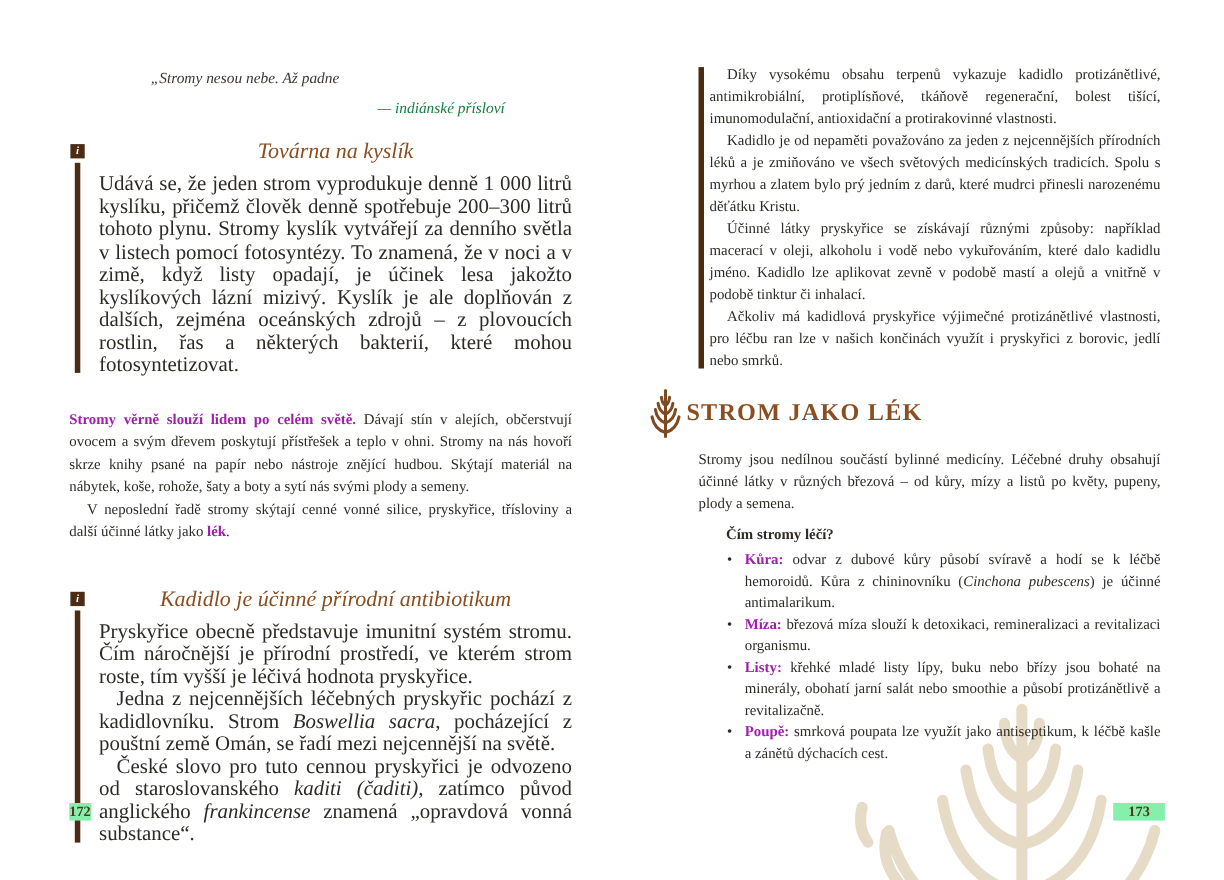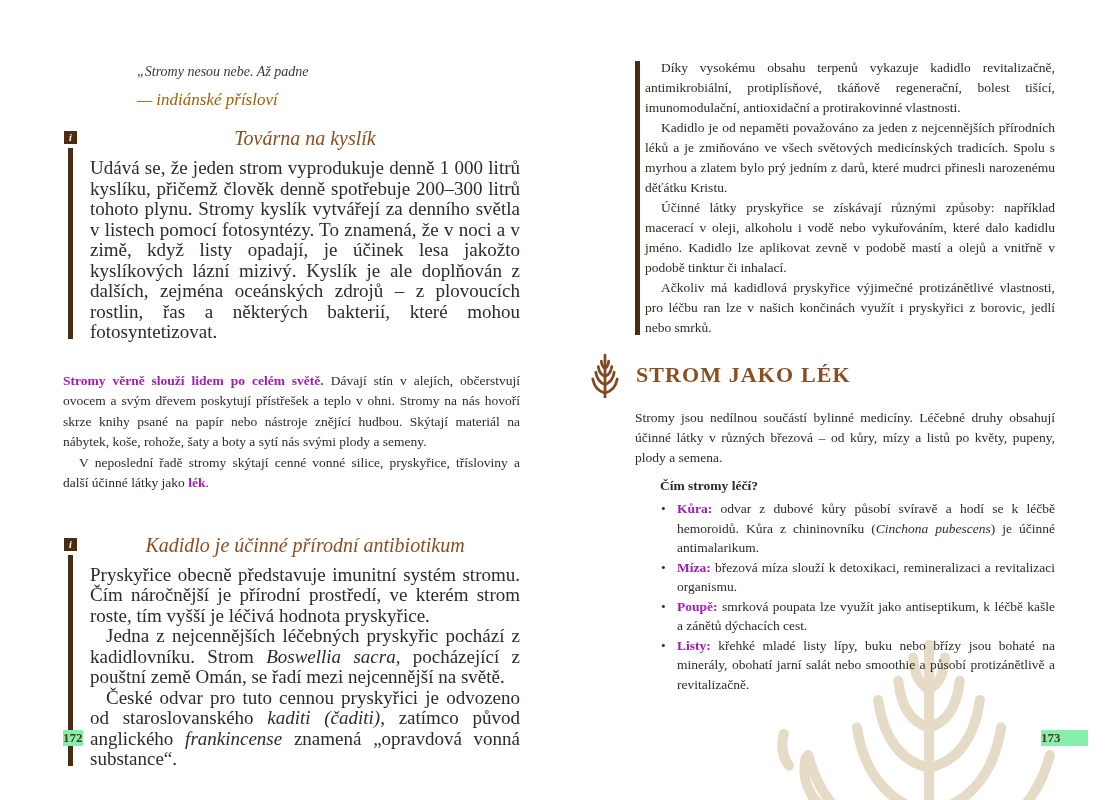--- a/index.html
+++ b/index.html
@@ -9,21 +9,21 @@
     background: #ffffff;
     font-family: "Liberation Serif", "DejaVu Serif", serif;
     color: #2e2a25;
   }
 
   #left-col  { position: absolute; left: 63px;  top: 60px; width: 457px; z-index: 1; }
   #right-col { position: absolute; left: 635px; top: 58px; width: 420px; z-index: 1; }
 
   
   .quote { margin-left: 74px; width: 322px; font-style: italic; font-size: 14px; line-height: 23px; color: #3c3731; }
-  .quote-attr { margin-top: 5px; text-align: left; color: #a16207; font-size: 17px; }
+  .quote-attr { margin-top: 5px; text-align: right; color: #15803d; font-size: 14px; }
 
   
   .section { position: relative; padding-left: 27px; }
   .sec1 { margin-top: 16px; }
   .sec2 { margin-top: 40px; }
   .marker {
     position: absolute; left: 1px; top: 4px; width: 13px; height: 13px;
     background: #4b2c13; color: #fff; font-size: 10px; line-height: 13px;
     text-align: center; font-style: italic; font-weight: bold;
   }
@@ -34,35 +34,35 @@
 
   .bodyblock { margin-top: 28px; }
   .bodyblock p { margin: 0; font-size: 13.5px; line-height: 20.5px; text-align: justify; }
 
   
   .cont { position: relative; padding-left: 10px; font-size: 13.5px; line-height: 20px; text-align: justify; }
   .cont p { margin: 0; text-indent: 16px; }
   .vbar { position: absolute; left: 0; top: 3px; bottom: 3px; width: 5px; background: #4b2c13; }
 
   
-  #chapter-head { display: flex; align-items: center; gap: 12px; margin: 14px 0 0 -49px; }
+  #chapter-head { display: flex; align-items: center; gap: 0; margin: 14px 0 0 -49px; }
   .chapter-title { font-size: 22px; font-weight: bold; color: #8a4e20; letter-spacing: 1.1px; }
   .chintro { margin: 10px 0 0; font-size: 13.5px; line-height: 20px; text-align: justify; }
   .question { margin: 8px 0 0 25px; font-size: 13.5px; font-weight: bold; line-height: 20px; }
 
   ul.bullets { margin: 3px 0 0 23px; padding: 0; list-style: none; width: 397px; }
   ul.bullets li { position: relative; padding-left: 19px; font-size: 13.5px; line-height: 19.5px; text-align: justify; }
   ul.bullets li::before { content: "\2022"; position: absolute; left: 3px; color: #2e2a25; }
 
   em { font-style: italic; }
   b { font-weight: bold; color: #a21caf; }
 
   .pagenum { position: absolute; top: 730px; font-size: 13px; font-weight: bold; color: #53361c; z-index: 3; background: #86efac; }
   #pn-left  { left: 63px; }
-  #pn-right { left: 1041px; width: 47px; text-align: left; }
+  #pn-right { left: 1012px; width: 47px; text-align: center; }
 
   #watermark { position: absolute; left: 770px; top: 630px; z-index: 0; }
 </style>
 </head>
 <body>
 
 <svg id="watermark" width="318" height="176" viewBox="0 0 300 166" aria-hidden="true">
   <g stroke="#e6dbc6" stroke-width="9.5" fill="none" stroke-linecap="round">
     <path d="M150 230 L150 14"></path>
     <path d="M150 215 C105 208 52 180 36 118"></path>
@@ -98,30 +98,30 @@
     <p><b>Stromy věrně slouží lidem po celém světě.</b><span> Dávají stín v alejích, občerstvují ovocem a svým dřevem poskytují přístřešek a teplo v ohni. Stromy na nás hovoří skrze knihy psané na papír nebo nástroje znějící hudbou. Skýtají materiál na nábytek, koše, rohože, šaty a boty a sytí nás svými plody a semeny.</span></p>
     <p class="ind"><span>V neposlední řadě stromy skýtají cenné vonné silice, pryskyřice, třísloviny a další účinné látky jako </span><b>lék</b><span>.</span></p>
   </div>
 
   <div class="section sec2">
     <span class="marker">i</span>
     <span class="sbar"></span>
     <h2>Kadidlo je účinné přírodní antibiotikum</h2>
     <p>Pryskyřice obecně představuje imunitní systém stromu. Čím náročnější je přírodní prostředí, ve kterém strom roste, tím vyšší je léčivá hodnota pryskyřice.</p>
     <p class="ind"><span>Jedna z nejcennějších léčebných pryskyřic pochází z kadidlovníku. Strom </span><em>Boswellia sacra</em><span>, pocházející z pouštní země Omán, se řadí mezi nejcennější na světě.</span></p>
-    <p class="ind"><span>České odvar pro tuto cennou pryskyřici je odvozeno od staroslovanského </span><em>kaditi (čaditi)</em><span>, zatímco původ anglického </span><em>frankincense</em><span> znamená „opravdová vonná substance“.</span></p>
+    <p class="ind"><span>České slovo pro tuto cennou pryskyřici je odvozeno od staroslovanského </span><em>kaditi (čaditi)</em><span>, zatímco původ anglického </span><em>frankincense</em><span> znamená „opravdová vonná substance“.</span></p>
   </div>
 
 </div>
 
 <div id="right-col">
 
   <div class="cont">
     <span class="vbar"></span>
-    <p>Díky vysokému obsahu terpenů vykazuje kadidlo revitalizačně, antimikrobiální, protiplísňové, tkáňově regenerační, bolest tišící, imunomodulační, antioxidační a protirakovinné vlastnosti.</p>
+    <p>Díky vysokému obsahu terpenů vykazuje kadidlo protizánětlivé, antimikrobiální, protiplísňové, tkáňově regenerační, bolest tišící, imunomodulační, antioxidační a protirakovinné vlastnosti.</p>
     <p>Kadidlo je od nepaměti považováno za jeden z nejcennějších přírodních léků a je zmiňováno ve všech světových medicínských tradicích. Spolu s myrhou a zlatem bylo prý jedním z darů, které mudrci přinesli narozenému děťátku Kristu.</p>
     <p>Účinné látky pryskyřice se získávají různými způsoby: například macerací v oleji, alkoholu i vodě nebo vykuřováním, které dalo kadidlu jméno. Kadidlo lze aplikovat zevně v podobě mastí a olejů a vnitřně v podobě tinktur či inhalací.</p>
     <p>Ačkoliv má kadidlová pryskyřice výjimečné protizánětlivé vlastnosti, pro léčbu ran lze v našich končinách využít i pryskyřici z borovic, jedlí nebo smrků.</p>
   </div>
 
   <div id="chapter-head">
     <svg width="38" height="46" viewBox="0 0 120 150" aria-hidden="true">
       <g stroke="#7f4a20" stroke-width="9" fill="none" stroke-linecap="round">
         <path d="M60 150 L60 10"></path>
         <path d="M60 134 C44 130 26 118 20 88"></path>
@@ -136,20 +136,20 @@
     </svg>
     <span class="chapter-title">STROM JAKO LÉK</span>
   </div>
 
   <p class="chintro">Stromy jsou nedílnou součástí bylinné medicíny. Léčebné druhy obsahují účinné látky v různých březová – od kůry, mízy a listů po květy, pupeny, plody a semena.</p>
   <p class="question">Čím stromy léčí?</p>
 
   <ul class="bullets">
     <li><b>Kůra:</b><span> odvar z dubové kůry působí svíravě a hodí se k léčbě hemoroidů. Kůra z chininovníku (</span><em>Cinchona pubescens</em><span>) je účinné antimalarikum.</span></li>
     <li><b>Míza:</b><span> březová míza slouží k detoxikaci, remineralizaci a revitalizaci organismu.</span><em></em><span></span></li>
+    <li><b>Listy:</b><span> křehké mladé listy lípy, buku nebo břízy jsou bohaté na minerály, obohatí jarní salát nebo smoothie a působí protizánětlivě a revitalizačně.</span><em></em><span></span></li>
     <li><b>Poupě:</b><span> smrková poupata lze využít jako antiseptikum, k léčbě kašle a zánětů dýchacích cest.</span><em></em><span></span></li>
-    <li><b>Listy:</b><span> křehké mladé listy lípy, buku nebo břízy jsou bohaté na minerály, obohatí jarní salát nebo smoothie a působí protizánětlivě a revitalizačně.</span><em></em><span></span></li>
   </ul>
 
 </div>
 
 <div class="pagenum" id="pn-left">172</div>
 <div class="pagenum" id="pn-right">173</div>
 
 </body></html>

